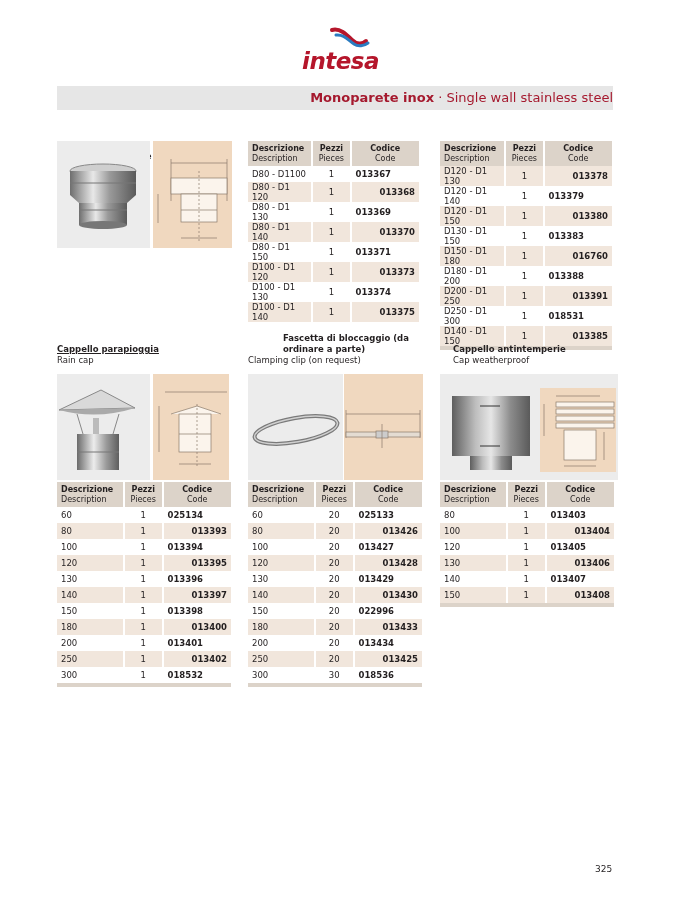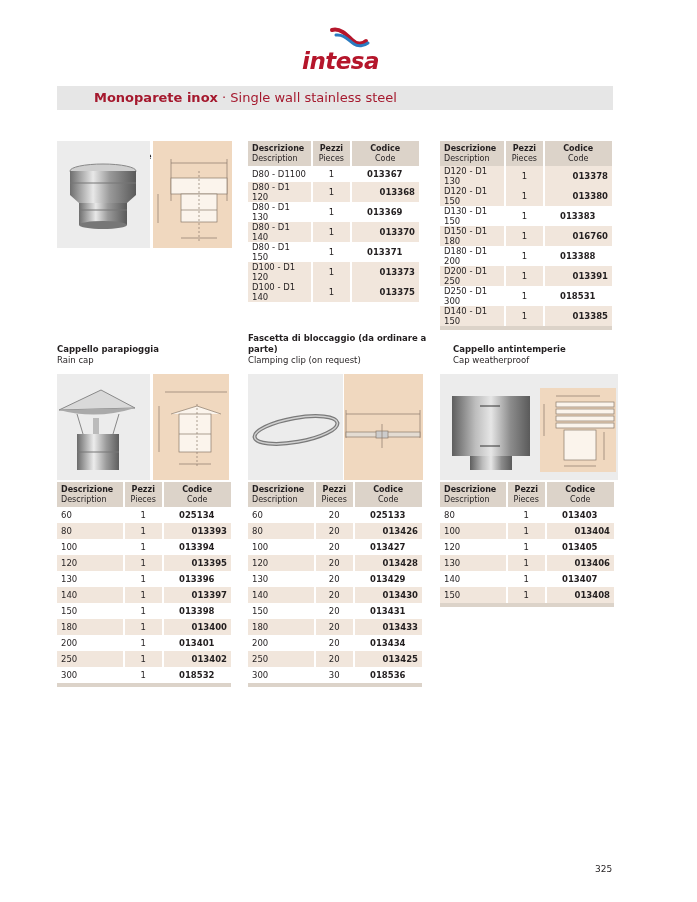--- a/index.html
+++ b/index.html
@@ -10,21 +10,21 @@
   }
   .logo { position: absolute; left: 296px; top: 26px; width: 110px; height: 52px; }
   .logo svg { position: absolute; left: 22px; top: 0; }
   .logo-text {
     position: absolute; left: 6px; top: 22px;
     font-family: "DejaVu Sans", sans-serif; font-weight: bold; font-style: italic;
     font-size: 23px; color: #b5162b; letter-spacing: -0.5px;
   }
   .banner {
     position: absolute; left: 57px; top: 86px; width: 556px; height: 24px;
-    background: #e6e6e6; text-align: left; line-height: 24px; font-size: 13px; padding-left: 37px;
+    background: #e6e6e6; text-align: right; line-height: 24px; font-size: 13px; padding-left: 37px;
   }
   .banner .it { color: #a5192e; font-weight: bold; }
   .banner .sep { color: #a5192e; }
   .banner .en { color: #a5192e; }
   .sec-title { position: absolute; font-size: 8.5px; line-height: 11px; color: #231f20; }
   .sec-title b { font-weight: bold; }
   .photo { position: absolute; background: #ececec; }
   .drawing { position: absolute; background: #f0d8bf; }
   table.tbl {
     position: absolute; border-collapse: collapse; font-size: 8.5px; color: #231f20;
@@ -32,21 +32,21 @@
   table.tbl th {
     background: #dcd3c9; font-weight: normal; font-size: 8px; line-height: 9.5px;
     padding: 3px 4px; border-right: 2px solid #fff; vertical-align: middle;
   }
   table.tbl th:last-child { border-right: none; }
   table.tbl th .b { font-weight: bold; display: block; }
   table.tbl th.l { text-align: left; }
   table.tbl th.c { text-align: center; margin-left: 19px; }
   table.tbl td { height: 16px; padding: 0 4px; border-right: 2px solid transparent; }
   table.tbl td.c { text-align: center; }
-  table.tbl td.code { font-weight: bold; text-align: center; }
+  table.tbl td.code { font-weight: bold; text-align: left; }
   table.tbl tr.alt td { background: #f1e6dc; }
   table.tbl tr.alt td { border-right: 2px solid #fff; }
   table.tbl tr.alt td:last-child { border-right: none; padding-left: 28px; }
   table.tbl tfoot td { height: 4px; background: #dcd3c9; padding: 0; border-right: none; }
   .page-num { position: absolute; left: 595px; top: 864px; font-size: 9px; color: #231f20; }
 </style>
 </head>
 <body>
 
 <div class="logo">
@@ -130,20 +130,25 @@
       <tr>
         <td>D80 - D1 150</td>
         <td class="c">1</td>
         <td class="code">013371</td>
       </tr>
       <tr class="alt">
         <td>D100 - D1 120</td>
         <td class="c">1</td>
         <td class="code">013373</td>
       </tr>
+      <tr>
+        <td>D100 - D1 130</td>
+        <td class="c">1</td>
+        <td class="code">013374</td>
+      </tr>
       <tr class="alt">
         <td>D100 - D1 140</td>
         <td class="c">1</td>
         <td class="code">013375</td>
       </tr>
     </tbody>
 </table>
 
 <table class="tbl" id="t-si-right" style="left:440px; top:141px; width:173px;">
   <thead>
@@ -152,20 +157,25 @@
       <th class="c" style="width:46px;"><span class="b">Pezzi</span><span>Pieces</span></th>
       <th class="c"><span class="b">Codice</span><span>Code</span></th>
     </tr>
   </thead>
   <tbody>
       <tr class="alt">
         <td>D120 - D1 130</td>
         <td class="c">1</td>
         <td class="code">013378</td>
       </tr>
+      <tr>
+        <td>D120 - D1 140</td>
+        <td class="c">1</td>
+        <td class="code">013379</td>
+      </tr>
       <tr class="alt">
         <td>D120 - D1 150</td>
         <td class="c">1</td>
         <td class="code">013380</td>
       </tr>
       <tr>
         <td>D130 - D1 150</td>
         <td class="c">1</td>
         <td class="code">013383</td>
       </tr>
@@ -196,21 +206,21 @@
       </tr>
     </tbody>
   <tfoot>
       <tr>
         <td colspan="3"></td>
       </tr>
     </tfoot>
 </table>
 
 <div class="sec-title" style="left:57px; top:344px; width:170px;">
-  <b style="display:block;">Cappello parapioggia</b>
+  <b style="display:block;text-decoration:underline;">Cappello parapioggia</b>
   <span>Rain cap</span>
 </div>
 <div class="photo" style="left:57px; top:374px; width:93px; height:106px;">
   <svg width="93" height="106" viewBox="0 0 93 106">
     <defs>
       <linearGradient id="g2" x1="0" x2="1">
         <stop offset="0" stop-color="#6a6a6a"></stop>
           <stop offset="0.4" stop-color="#ececec"></stop>
         <stop offset="0.7" stop-color="#9a9a9a"></stop>
           <stop offset="1" stop-color="#5e5e5e"></stop>
@@ -302,21 +312,21 @@
       </tr>
     </tbody>
   <tfoot>
       <tr>
         <td colspan="3"></td>
       </tr>
     </tfoot>
 </table>
 
 <div class="sec-title" style="left:248px; top:333px; width:180px;">
-  <b style="display:block;">Fascetta di bloccaggio (da ordinare a parte)</b>
+  <b style="display:block;margin-left:35px;">Fascetta di bloccaggio (da ordinare a parte)</b>
   <span>Clamping clip (on request)</span>
 </div>
 <div class="photo" style="left:248px; top:374px; width:95px; height:106px;">
   <svg width="95" height="106" viewBox="0 0 95 106">
     <ellipse cx="48" cy="56" rx="42" ry="12" transform="rotate(-10 48 56)" fill="none" stroke="#7a7a7a" stroke-width="4"></ellipse>
     <ellipse cx="48" cy="56" rx="42" ry="12" transform="rotate(-10 48 56)" fill="none" stroke="#d0d0d0" stroke-width="1.5"></ellipse>
   </svg>
 </div>
 <div class="drawing" style="left:344px; top:374px; width:79px; height:106px;">
   <svg width="79" height="106" viewBox="0 0 79 106" stroke="#8a7a6a" stroke-width="0.7" fill="none">
@@ -363,21 +373,21 @@
         <td class="code">013429</td>
       </tr>
       <tr class="alt">
         <td>140</td>
         <td class="c">20</td>
         <td class="code">013430</td>
       </tr>
       <tr>
         <td>150</td>
         <td class="c">20</td>
-        <td class="code">013431</td>
+        <td class="code">022996</td>
       </tr>
       <tr class="alt">
         <td>180</td>
         <td class="c">20</td>
         <td class="code">013433</td>
       </tr>
       <tr>
         <td>200</td>
         <td class="c">20</td>
         <td class="code">013434</td>

